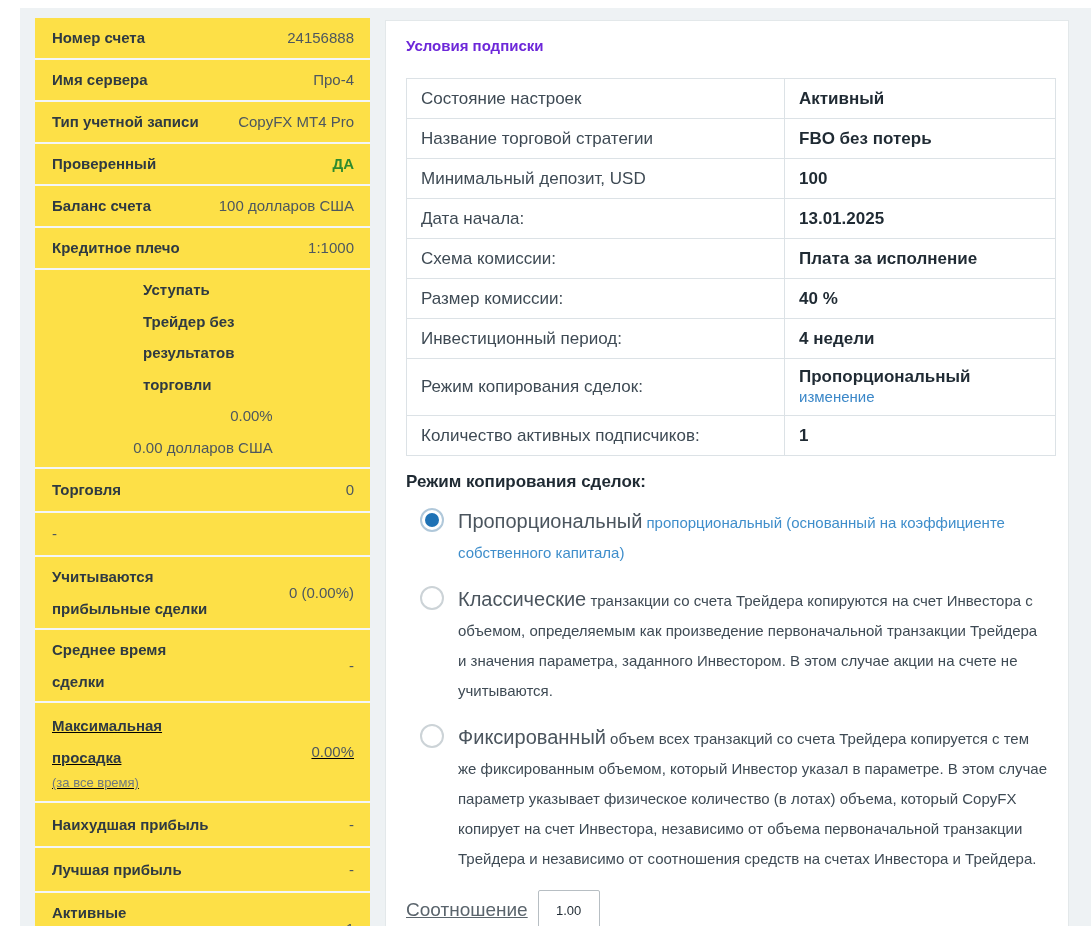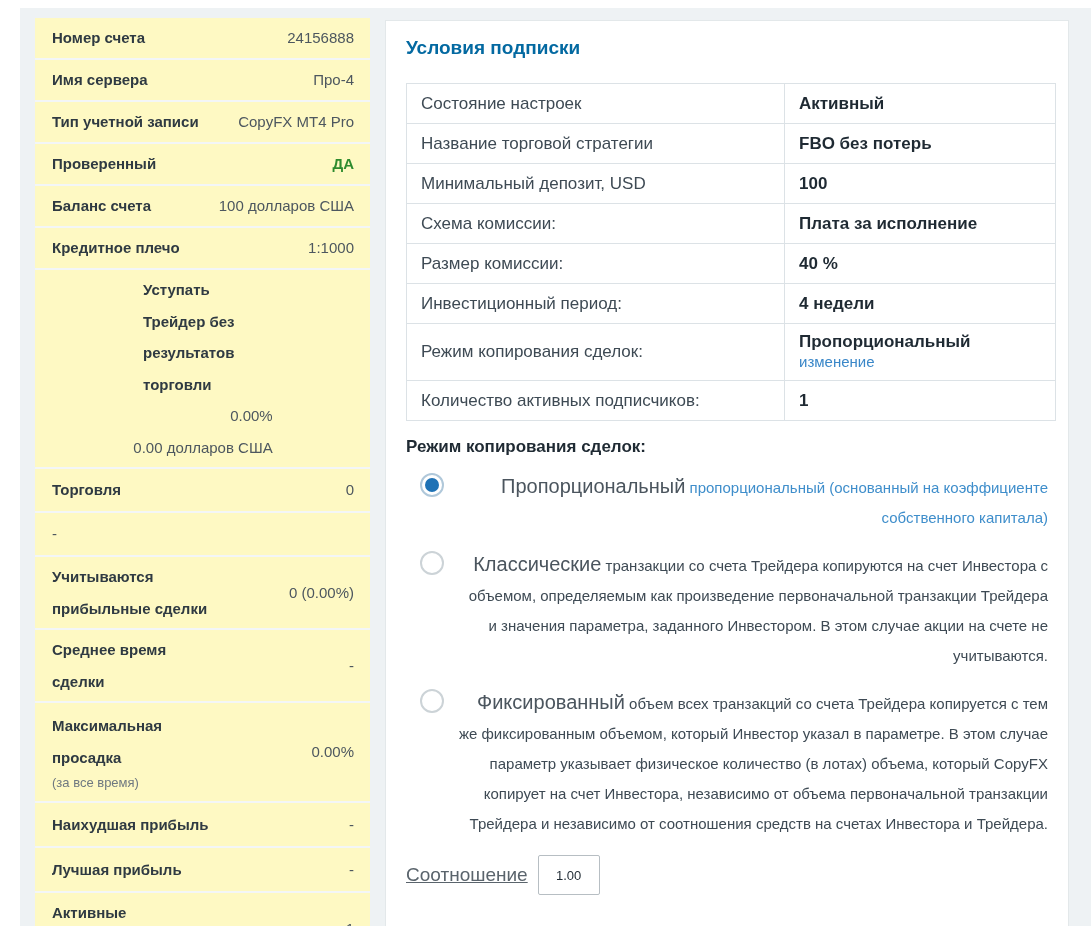--- a/index.html
+++ b/index.html
@@ -2,52 +2,52 @@
 <html><head>
 <meta charset="utf-8">
 <style>
   * { margin:0; padding:0; box-sizing:border-box; }
   html,body { width:1091px; height:926px; background:#ffffff; overflow:hidden;
               font-family:"Liberation Sans", sans-serif; }
   .page-bg { position:absolute; left:20px; top:8px; right:0; bottom:0; background:#eef2f4; }
 
   
   .sidebar { position:absolute; left:35px; top:18px; width:335px; }
-  .side-row { background:#fef9c3; border-bottom:2px solid #f3f6f7;
+  .side-row { background:#fde047; border-bottom:2px solid #f3f6f7;
               display:flex; justify-content:space-between; align-items:center;
               padding:4px 16px 4px 17px; }
   .side-label { font-weight:bold; color:#2f3a42; font-size:15px; line-height:2.1; max-width:160px; }
   .side-note  { display:block; font-weight:normal; font-size:13px; color:#6e7880; line-height:1.6; }
   .side-value { color:#4d575f; font-size:15px; text-align:right; line-height:2.1; }
   .side-value.green { color:#2e8b2e; font-weight:bold; }
   .h42{min-height:42px;} .h44{min-height:44px;} .h45{min-height:45px;}
   .h64{min-height:64px;} .h66{min-height:66px;} .h70{min-height:70px;}
-  .h100{min-height:100px;} .h120{min-height:120px;flex-direction:column;}
+  .h100{min-height:100px;text-decoration:underline;} .h120{min-height:120px;flex-direction:column;}
 
   
   .main-panel { position:absolute; left:385px; top:20px; width:684px; height:940px;
                 background:#ffffff; border:1px solid #e3e8ea; padding:16px 20px 20px 20px; }
-  .panel-heading { color:#0369a1; font-size:19px; font-weight:bold; }
+  .panel-heading { color:#6d28d9; font-size:15px; font-weight:bold; }
 
   .cond-table { width:650px; margin-top:24px; border-collapse:collapse; }
   .cond-table td { border:1px solid #dce2e6; padding:8px 14px; font-size:17px; height:40px; }
   td.c-label { width:378px; color:#3e4a54; font-weight:normal; }
   td.c-value { color:#1f2a33; font-weight:bold; }
   .green-text { color:#2e8b2e; }
   .link { color:#3a87c8; font-weight:normal; font-size:15px; cursor:pointer; }
 
   .sub-heading { margin-top:16px; font-size:17px; font-weight:bold; color:#1f2a33; }
 
   .option { display:flex; margin:14px 0 16px 14px; }
   .radio { width:24px; height:24px; border-radius:50%; border:2px solid #ccd3d7;
            background:#fff; flex:0 0 24px; margin-right:14px; margin-top:2px; position:relative; }
   .radio.selected { border-color:#b0c8da; }
   .radio.selected::after { content:""; position:absolute; left:3px; top:3px; width:14px; height:14px;
            border-radius:50%; background:#1f72b5; }
-  .opt-text { font-size:15px; line-height:30px; color:#3e4a54; max-width:600px;text-align:right; }
+  .opt-text { font-size:15px; line-height:30px; color:#3e4a54; max-width:600px; }
   .opt-name { font-size:20px; color:#4b555e; }
   .opt-desc-link { color:#3f8ecb; cursor:pointer; }
 
   .ratio-row { margin-top:6px; display:flex; align-items:center; }
   .ratio-label { font-size:19px; color:#5a646c; margin-right:10px;text-decoration:underline; }
   .ratio-input { width:62px; height:40px; border:1px solid #b7bec3; border-radius:2px;
                  text-align:center; font-size:13px; color:#1f2a33;
                  font-family:"Liberation Sans", sans-serif; }
 </style>
 </head>
@@ -156,20 +156,24 @@
     </tr>
     <tr>
       <td class="c-label">Название торговой стратегии</td>
       <td class="c-value">FBO без потерь</td>
     </tr>
     <tr>
       <td class="c-label">Минимальный депозит, USD</td>
       <td class="c-value">100</td>
     </tr>
     <tr>
+      <td class="c-label">Дата начала:</td>
+      <td class="c-value">13.01.2025</td>
+    </tr>
+    <tr>
       <td class="c-label">Схема комиссии:</td>
       <td class="c-value">Плата за исполнение</td>
     </tr>
     <tr>
       <td class="c-label">Размер комиссии:</td>
       <td class="c-value">40 %</td>
     </tr>
     <tr>
       <td class="c-label">Инвестиционный период:</td>
       <td class="c-value">4 недели</td>

